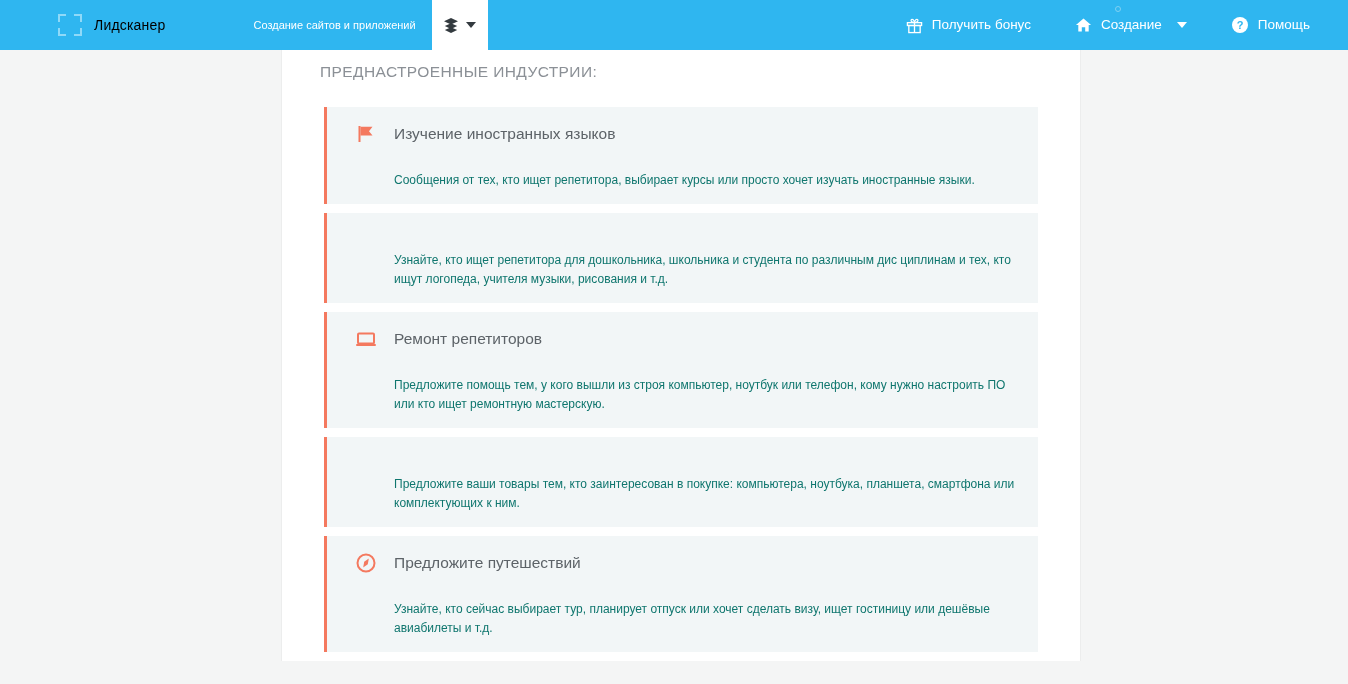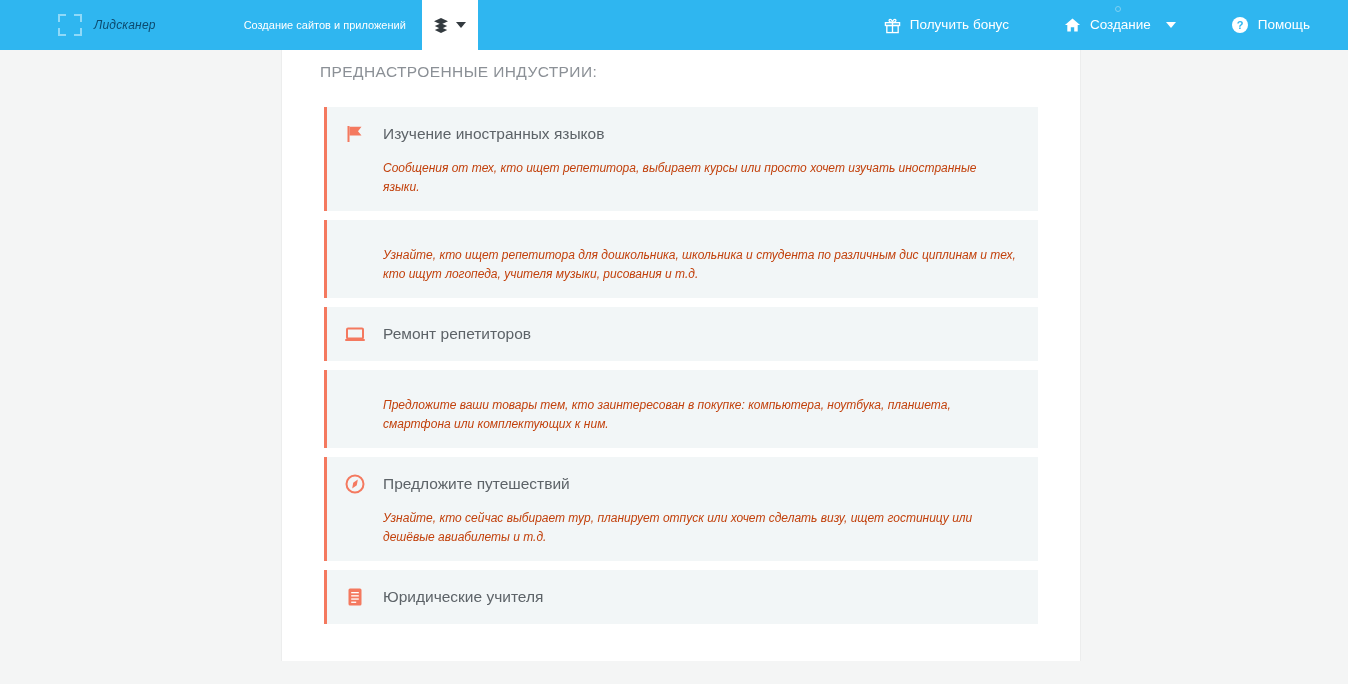--- a/index.html
+++ b/index.html
@@ -37,24 +37,23 @@
     position: absolute;
     width: 8px;
     height: 8px;
     border: 2px solid #8fd9f8;
   }
   .scan-icon i.tl { top: 0; left: 0; border-right: none; border-bottom: none; }
   .scan-icon i.tr { top: 0; right: 0; border-left: none; border-bottom: none; }
   .scan-icon i.bl { bottom: 0; left: 0; border-right: none; border-top: none; }
   .scan-icon i.br { bottom: 0; right: 0; border-left: none; border-top: none; }
   .brand-name {
-    font-size: 12px;
+    font-size: 14px;
     letter-spacing: .2px;
-    color: #0c4a6e;
-    font-style: italic;
+    color: #000000;
   }
   .nav-main {
     display: flex;
     align-items: center;
     margin-left: 72px;
   }
   .nav-link-main {
     font-size: 11px;
     color: #ffffff;
     padding: 0 16px;
@@ -75,21 +74,21 @@
     width: 0; height: 0;
     border-left: 5px solid transparent;
     border-right: 5px solid transparent;
     border-top: 6px solid #333a3f;
   }
   .caret.light { border-top-color: #ffffff; }
   .spacer { flex: 1 1 auto; }
   .nav-right {
     display: flex;
     align-items: center;
-    gap: 15px;
+    gap: 4px;
     padding-right: 18px;
   }
   .nav-item {
     display: flex;
     align-items: center;
     gap: 9px;
     padding: 0 20px;
     font-size: 13.5px;
     color: #ffffff;
     cursor: pointer;
@@ -131,21 +130,21 @@
   }
 
   .cards {
     padding: 26px 42px 0 42px;
   }
   .card {
     position: relative;
     background: #f2f6f7;
     border-left: 3px solid #f4795f;
     margin-bottom: 9px;
-    padding: 14px 22px 14px 16px;
+    padding: 14px 22px 14px 27px;
     cursor: pointer;
   }
   .card-head {
     display: flex;
     align-items: center;
     gap: 16px;
     min-height: 26px;
   }
   .card-icon {
     width: 24px;
@@ -154,25 +153,24 @@
     display: flex;
     align-items: center;
     justify-content: center;
   }
   .card-title {
     font-size: 15.5px;
     color: #5d6368;
   }
   .card-desc {
     font-size: 12px;
-    color: #c2410c;
+    color: #0f766e;
     line-height: 19px;
-    margin: 12px 0 0 40px;
+    margin: 24px 0 0 40px;
     max-width: 645px;
-    font-style: italic;
   }
 </style>
 </head>
 <body>
 
 <div class="header">
 
   <div class="brand">
     <span class="scan-icon">
       <i class="tl"></i>
@@ -259,20 +257,21 @@
       <div class="card">
         <div class="card-head">
           <span class="card-icon">
             <svg width="22" height="22" viewBox="0 0 22 22">
               <rect x="3" y="5.5" width="16" height="10" rx="1" fill="none" stroke="#f4795f" stroke-width="2"></rect>
               <rect x="1" y="16" width="20" height="2" rx="1" fill="#f4795f"></rect>
             </svg>
           </span>
           <span class="card-title">Ремонт репетиторов</span>
         </div>
+        <div class="card-desc">Предложите помощь тем, у кого вышли из строя компьютер, ноутбук или телефон, кому нужно настроить ПО или кто ищет ремонтную мастерскую.</div>
       </div>
 
       <div class="card">
         <div class="card-desc">Предложите ваши товары тем, кто заинтересован в покупке: компьютера, ноутбука, планшета, смартфона или комплектующих к ним.</div>
       </div>
 
       <div class="card">
         <div class="card-head">
           <span class="card-icon">
             <svg width="22" height="22" viewBox="0 0 22 22">

